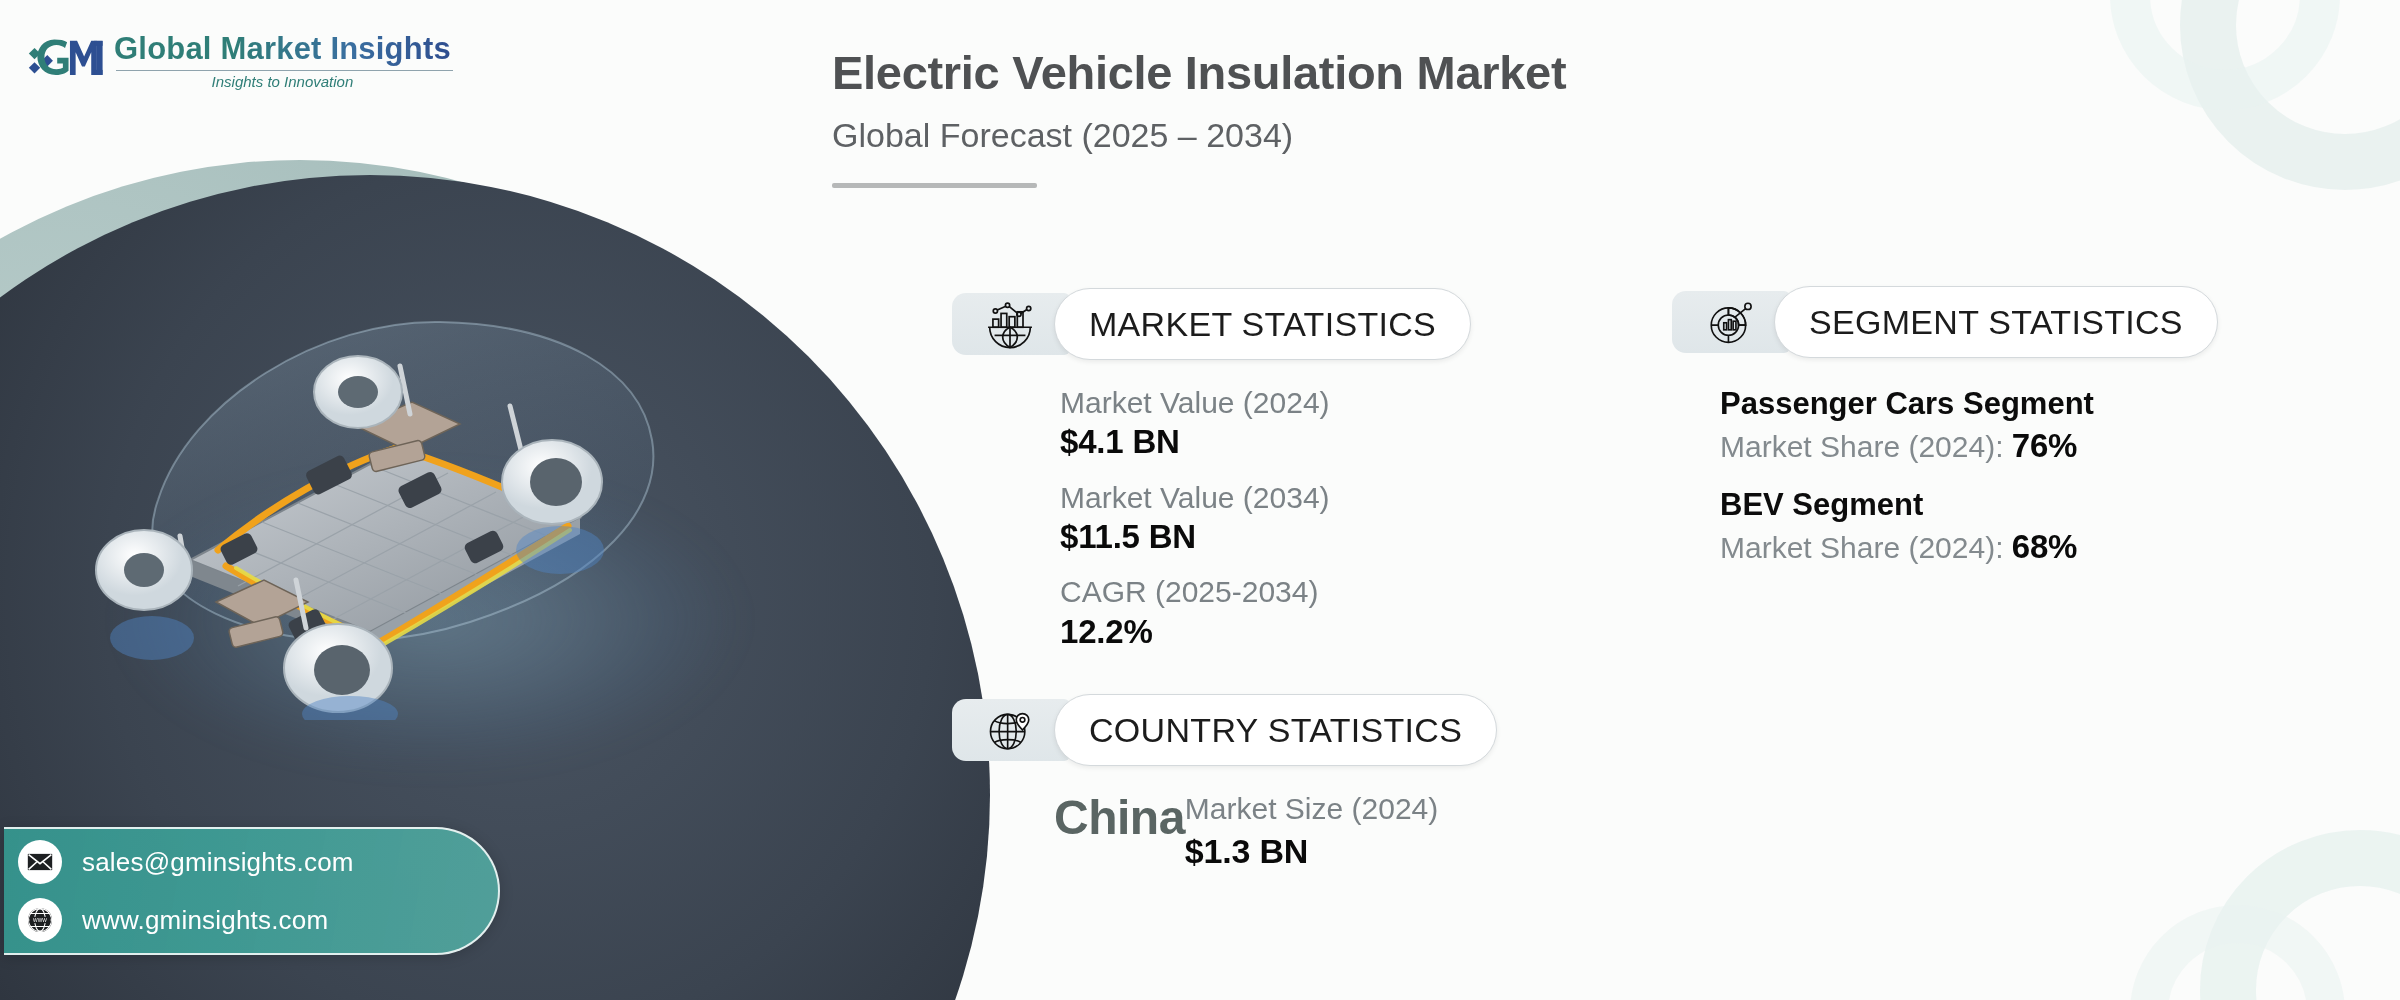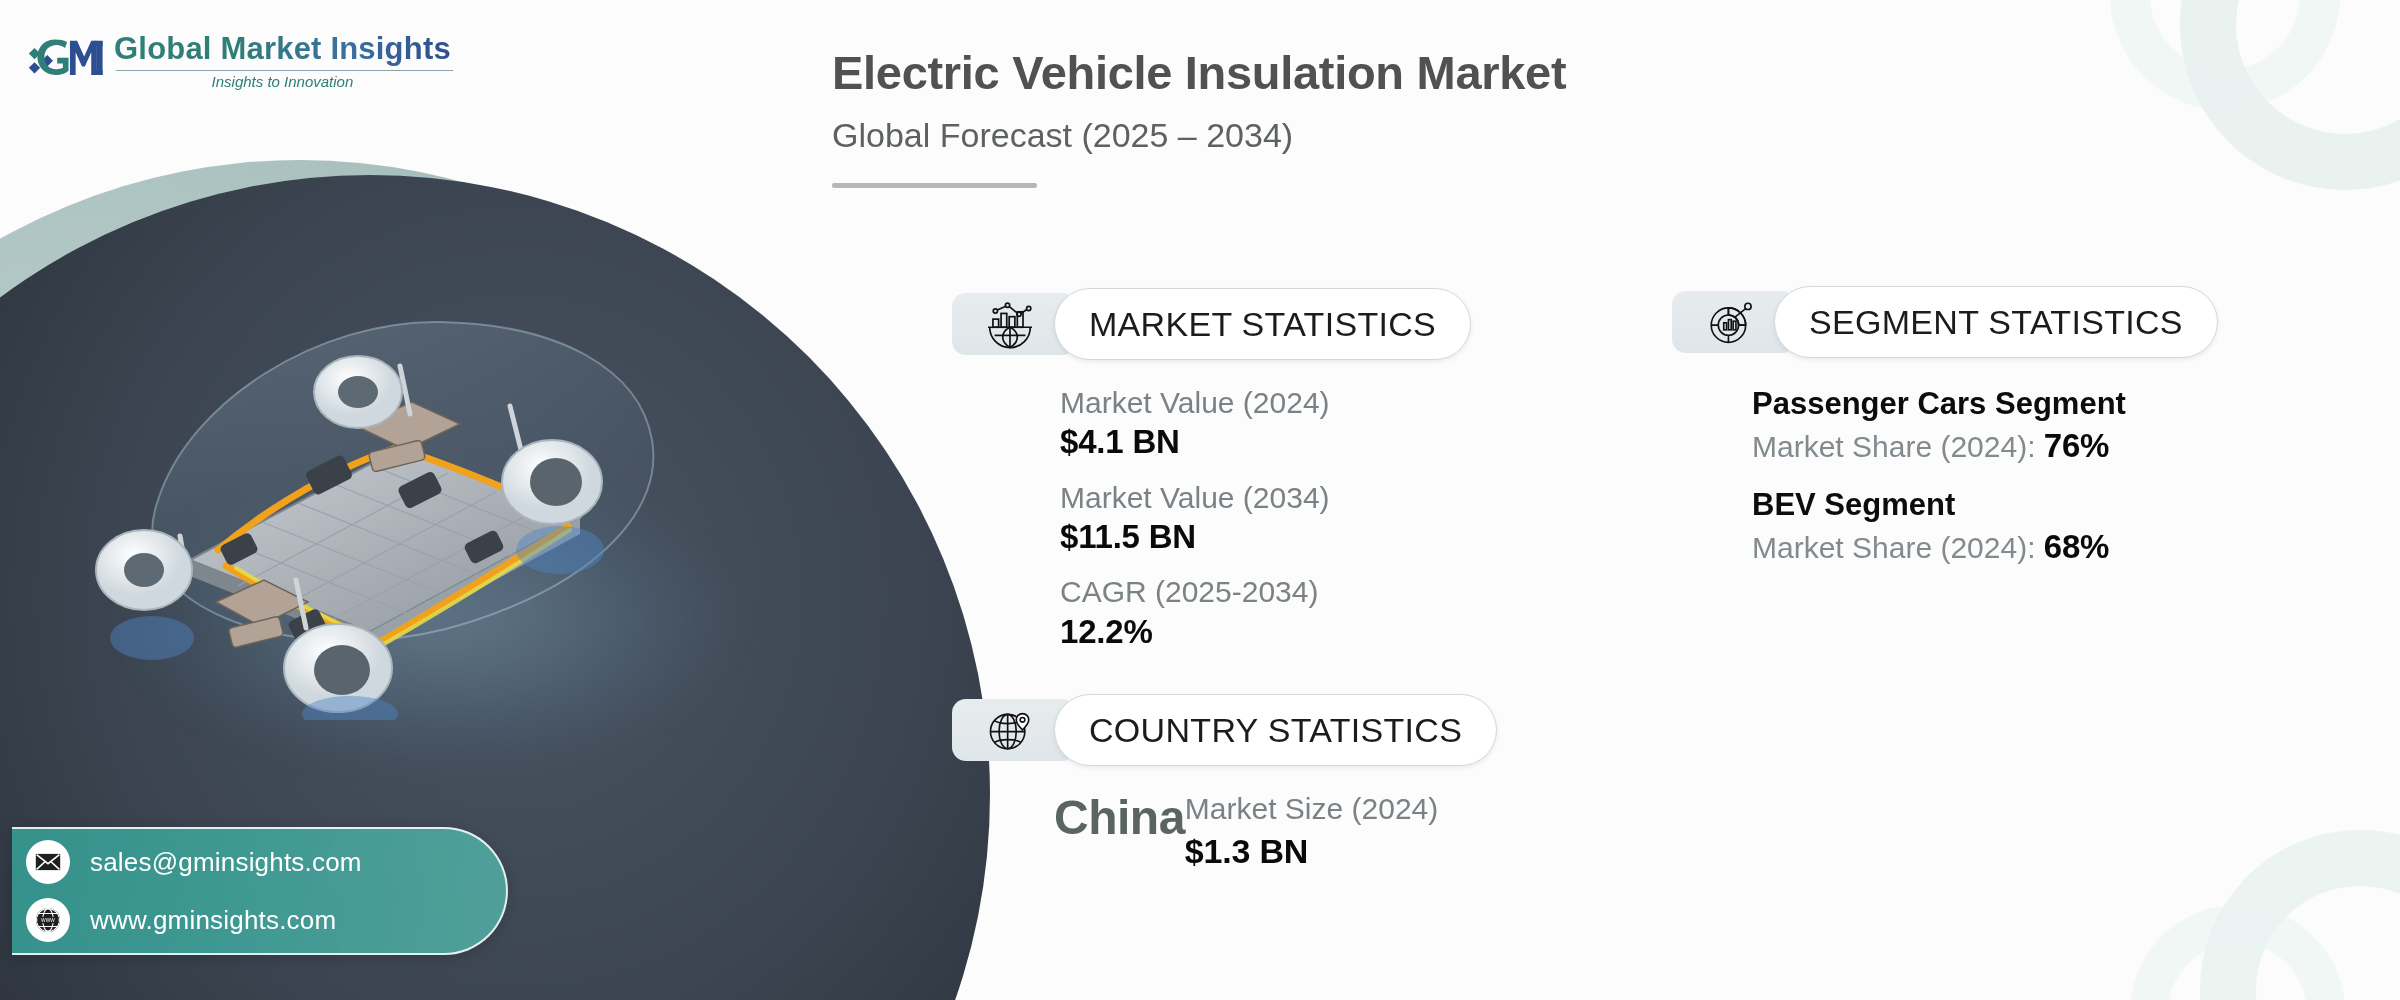--- a/index.html
+++ b/index.html
@@ -76,34 +76,34 @@
     box-shadow:0 2px 5px rgba(0,0,0,.07);
   }
   .badge-pill span { font-size:34px; color:#1c1c1c; letter-spacing:.3px; white-space:nowrap; font-weight:400;}
 
   .rows { margin-top:26px; margin-left:108px; }
   .lbl { font-size:30px; color:#7b8286; line-height:1.28; white-space:nowrap; }
   .val { font-size:33px; color:#0a0a0a; font-weight:700; line-height:1.22; white-space:nowrap; letter-spacing:-.2px;}
   .gap { height:16px; }
 
   
-  .seg-rows { margin-top:28px; margin-left:80px; }
+  .seg-rows { margin-top:28px; margin-left:48px; }
   .seg-head { font-size:31px; font-weight:700; color:#0c0c0c; white-space:nowrap; line-height:1.3; }
   .seg-line { font-size:30px; color:#838a8e; white-space:nowrap; line-height:1.35; }
   .seg-line b { color:#0a0a0a; font-size:33px; font-weight:700; letter-spacing:-.2px;}
 
   
   .country-rows { margin-top:26px; margin-left:102px; display:flex; align-items:flex-start; }
   .country-name { font-size:48px; font-weight:700; color:#5a6563; letter-spacing:-.5px; }
   .country-right .lbl { font-size:30px; }
   .country-right .val { font-size:34px; margin-top:3px;}
 
   
   .contact {
-    position:absolute; left:12px; bottom:45px; width:496px; height:128px;
+    position:absolute; left:4px; bottom:45px; width:496px; height:128px;
     background:linear-gradient(100deg, rgba(54,150,143,.95) 0%, rgba(63,160,152,.92) 45%, rgba(84,171,163,.88) 100%);
     border:2px solid rgba(255,255,255,.85);
     border-left:none;
     border-radius:0 66px 66px 0;
     display:flex; flex-direction:column; justify-content:center; gap:14px;
     padding-left:14px; z-index:7;
     box-shadow:0 2px 14px rgba(0,0,0,.18);
   }
   .c-row { display:flex; align-items:center; gap:20px; }
   .c-ico { width:44px; height:44px; border-radius:50%; background:#fff; display:flex; align-items:center; justify-content:center; flex:0 0 auto; }

